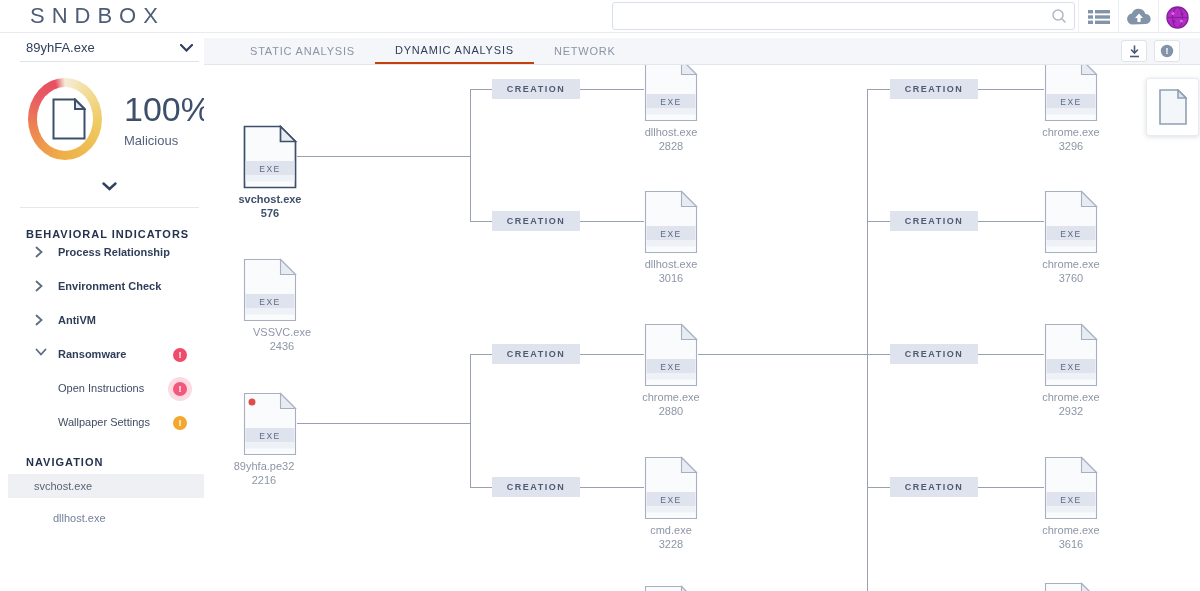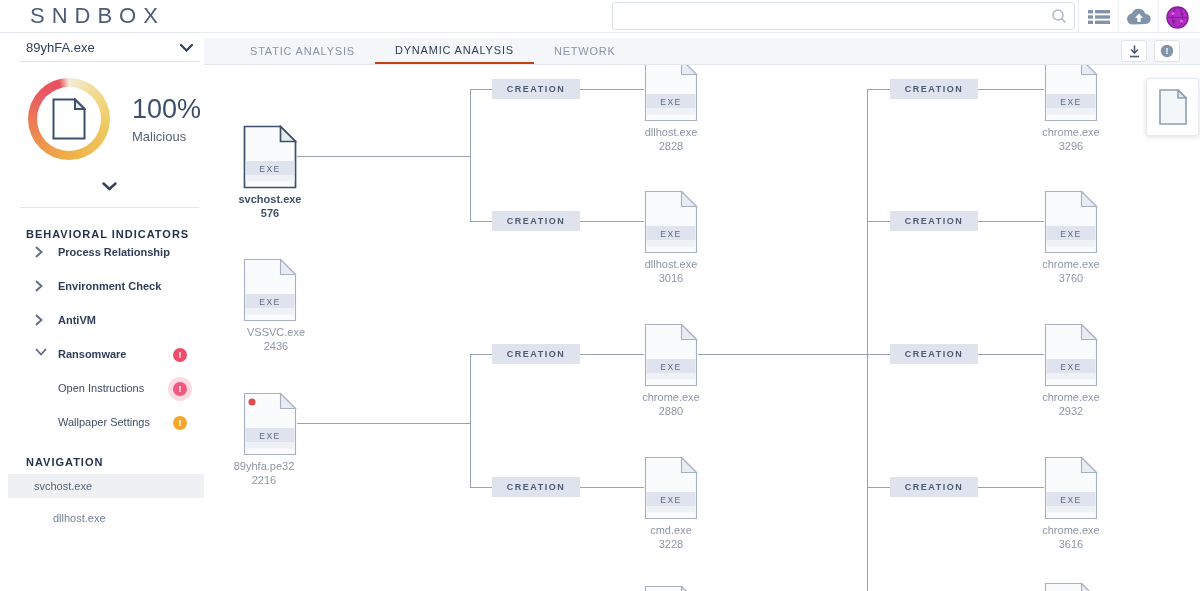--- a/index.html
+++ b/index.html
@@ -28,21 +28,21 @@
                 justify-content:space-between; border-bottom:1px solid #dfe3ea;
                 padding:0 6px; cursor:pointer; }
   .sample-name { font-size:13px; color:#31415e; }
   .score-section { display:flex; align-items:center; margin:16px 0 0 20px; gap:22px; }
   .donut { position:relative; width:82px; height:82px; border-radius:50%;
            background:conic-gradient(from 0deg, #f5ecd9 0deg, #f2dc96 40deg,
              #eeca60 100deg, #efae47 185deg, #ec8053 260deg, #e85a64 310deg,
              #e8505f 345deg, #f5ecd9 360deg); }
   .donut::after { content:''; position:absolute; inset:9px; background:#fff; border-radius:50%; }
   .donut svg { position:absolute; left:24px; top:20px; z-index:2; }
-  .score-big { font-size:27px; color:#3d4f6b; }
+  .score-big { font-size:34px; color:#3d4f6b; }
   .score-verdict { font-size:13px; color:#55627a; margin-top:4px; }
   .expand-chevron { display:flex; justify-content:center; margin-top:22px; cursor:pointer; }
   .side-divider { border-top:1px solid #e3e7ee; margin:16px 12px 0 12px; }
   .side-heading { font-size:11px; font-weight:bold; letter-spacing:1px; color:#24324d;
                   margin:20px 0 6px 18px; }
   .ind-item { position:relative; height:34px; display:flex; align-items:flex-start; cursor:pointer; }
   .ind-chevron { position:absolute; left:27px; width:12px; display:flex; }
   .ind-label { margin-left:50px; font-size:11px; font-weight:bold; color:#2f3e58; }
   .ind-item.sub .ind-label { font-weight:normal; color:#3f4c63; }
   .badge { position:absolute; right:24px; width:14px; height:14px; border-radius:50%;
@@ -292,21 +292,21 @@
           <div>svchost.exe</div>
           <div>576</div>
         </div>
         <div class="gnode" style="left: 39px; top: 193px;"><svg width="54" height="64" viewBox="0 0 54 64">
             <path d="M1.5 1.5 H37.5 L52.5 16.5 V62.5 H1.5 Z" fill="#fafbfd" stroke="#a6b0c0" stroke-width="1.1"></path>
             <rect x="2.5" y="36" width="49" height="14" fill="#dee3ee"></rect>
             <rect x="2.5" y="50" width="49" height="6.5" fill="#eef1f6"></rect>
             <path d="M37.5 1.5 L52.5 16.5 H37.5 Z" fill="#e7ebf2" stroke="#a6b0c0" stroke-width="1.1"></path>
             <text x="27" y="46.5" text-anchor="middle" font-size="8.5" letter-spacing="1.5" fill="#5c6a82" font-family="Liberation Sans, sans-serif">EXE</text>
           </svg></div>
-        <div class="glabel" style="left: 12px; top: 260px;">
+        <div class="glabel" style="left: 18px; top: 260px;">
           <div>VSSVC.exe</div>
           <div>2436</div>
         </div>
         <div class="gnode" style="left: 39px; top: 327px;"><svg width="54" height="64" viewBox="0 0 54 64">
             <path d="M1.5 1.5 H37.5 L52.5 16.5 V62.5 H1.5 Z" fill="#fafbfd" stroke="#a6b0c0" stroke-width="1.1"></path>
             <rect x="2.5" y="36" width="49" height="14" fill="#dee3ee"></rect>
             <rect x="2.5" y="50" width="49" height="6.5" fill="#eef1f6"></rect>
             <path d="M37.5 1.5 L52.5 16.5 H37.5 Z" fill="#e7ebf2" stroke="#a6b0c0" stroke-width="1.1"></path>
             <text x="27" y="46.5" text-anchor="middle" font-size="8.5" letter-spacing="1.5" fill="#5c6a82" font-family="Liberation Sans, sans-serif">EXE</text>
             <circle cx="9" cy="10" r="3.5" fill="#e04b4b"></circle>

